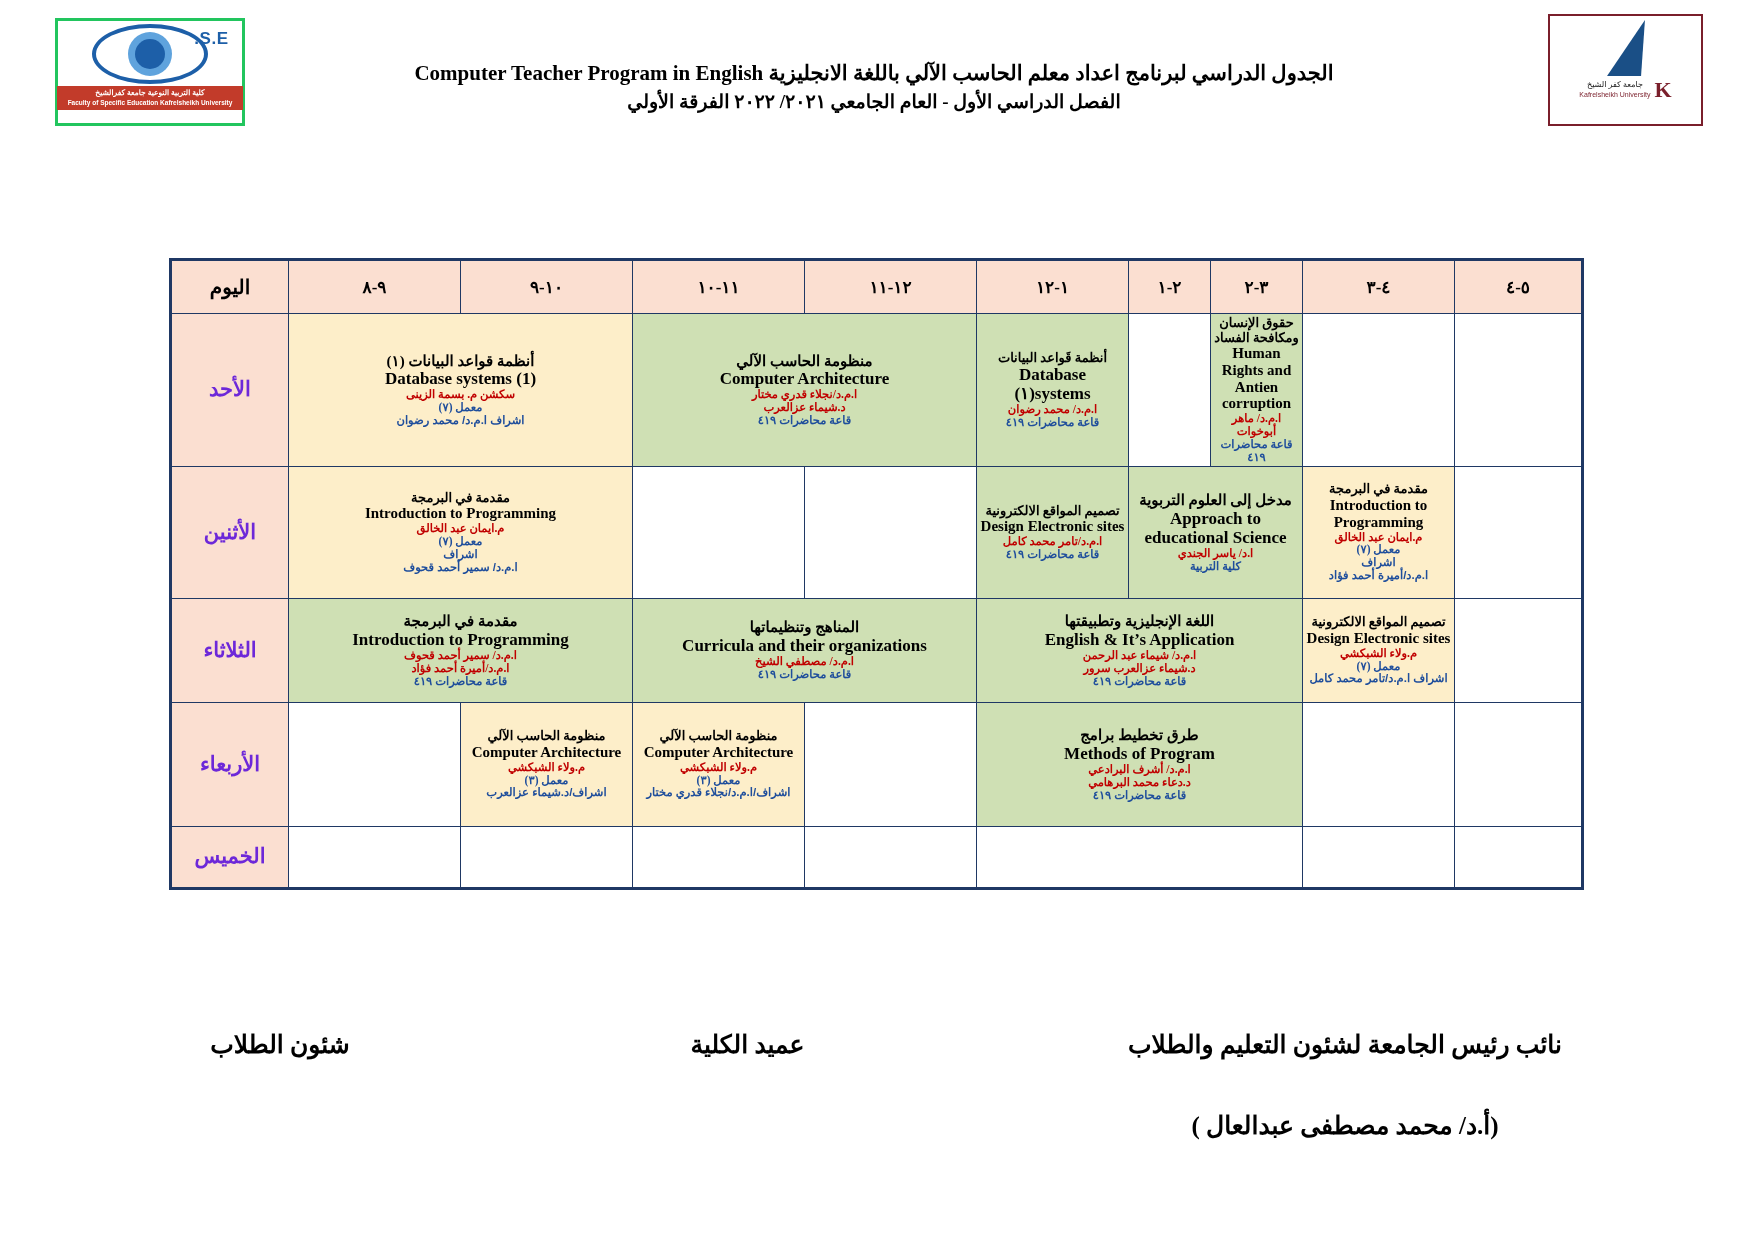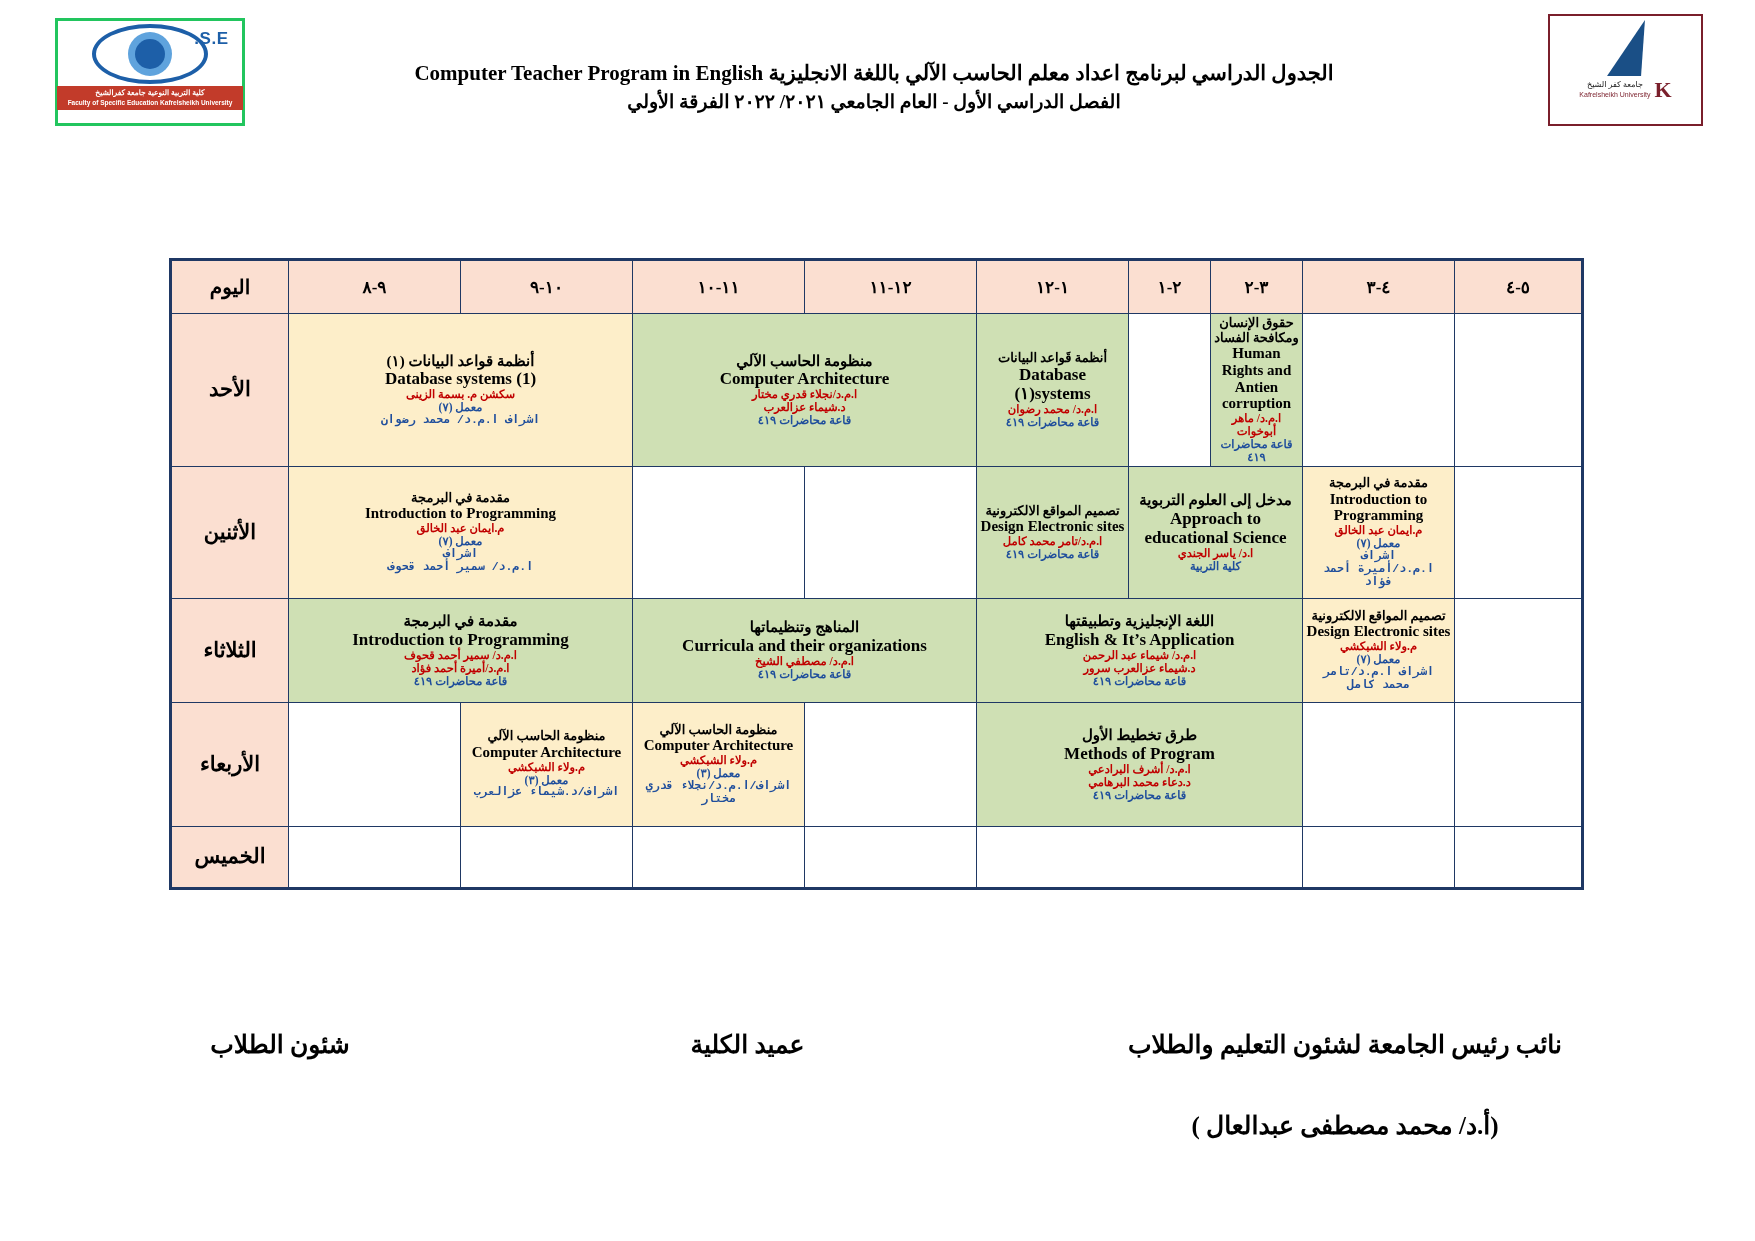--- a/index.html
+++ b/index.html
@@ -208,21 +208,21 @@
   }
   thead th.day-head {
     font-size: 20px;
   }
 
   td.day-cell {
     background: #fbdfd1;
     font-size: 21px;
     font-weight: bold;
     font-family: "Liberation Serif", serif;
-    color: #000000;
+    color: #6d28d9;
   }
   td.empty-cell { background: #ffffff; }
 
   td.green { background: #cfe0b4; }
   td.cream { background: #fdeec9; }
 
   .cell-inner {
     line-height: 1.12;
   }
   .c-ar {
@@ -253,21 +253,21 @@
     font-size: 11.5px;
     font-weight: bold;
     color: #1f4e9c;
     font-family: "Liberation Serif", serif;
     display: block;
   }
   .c-sup {
     font-size: 11.5px;
     font-weight: bold;
     color: #1f4e9c;
-    font-family: Liberation Mono, monospace;
+    font-family: Liberation Sans, sans-serif;
     display: block;
   }
 
   tr.row-sun td { height: 96px; }
   tr.row-mon td { height: 132px; }
   tr.row-tue td { height: 104px; }
   tr.row-wed td { height: 124px; }
   tr.row-thu td { height: 62px; }
 
   
@@ -487,21 +487,21 @@
         </div>
       </td>
       <td class="day-cell">الثلاثاء</td>
     </tr>
 
     <tr class="row-wed">
       <td class="empty-cell"></td>
       <td class="empty-cell"></td>
       <td class="green" colspan="3">
         <div class="cell-inner">
-          <span class="c-ar big">طرق تخطيط الأول</span>
+          <span class="c-ar big">طرق تخطيط برامج</span>
           <span class="c-en big">Methods of Program</span>
           <span class="c-staff">ا.م.د/ أشرف البرادعي</span>
           <span class="c-staff">د.دعاء محمد البرهامي</span>
           <span class="c-room">قاعة محاضرات ٤١٩</span>
         </div>
       </td>
       <td class="empty-cell"></td>
       <td class="cream">
         <div class="cell-inner">
           <span class="c-ar">منظومة الحاسب الآلي</span>

